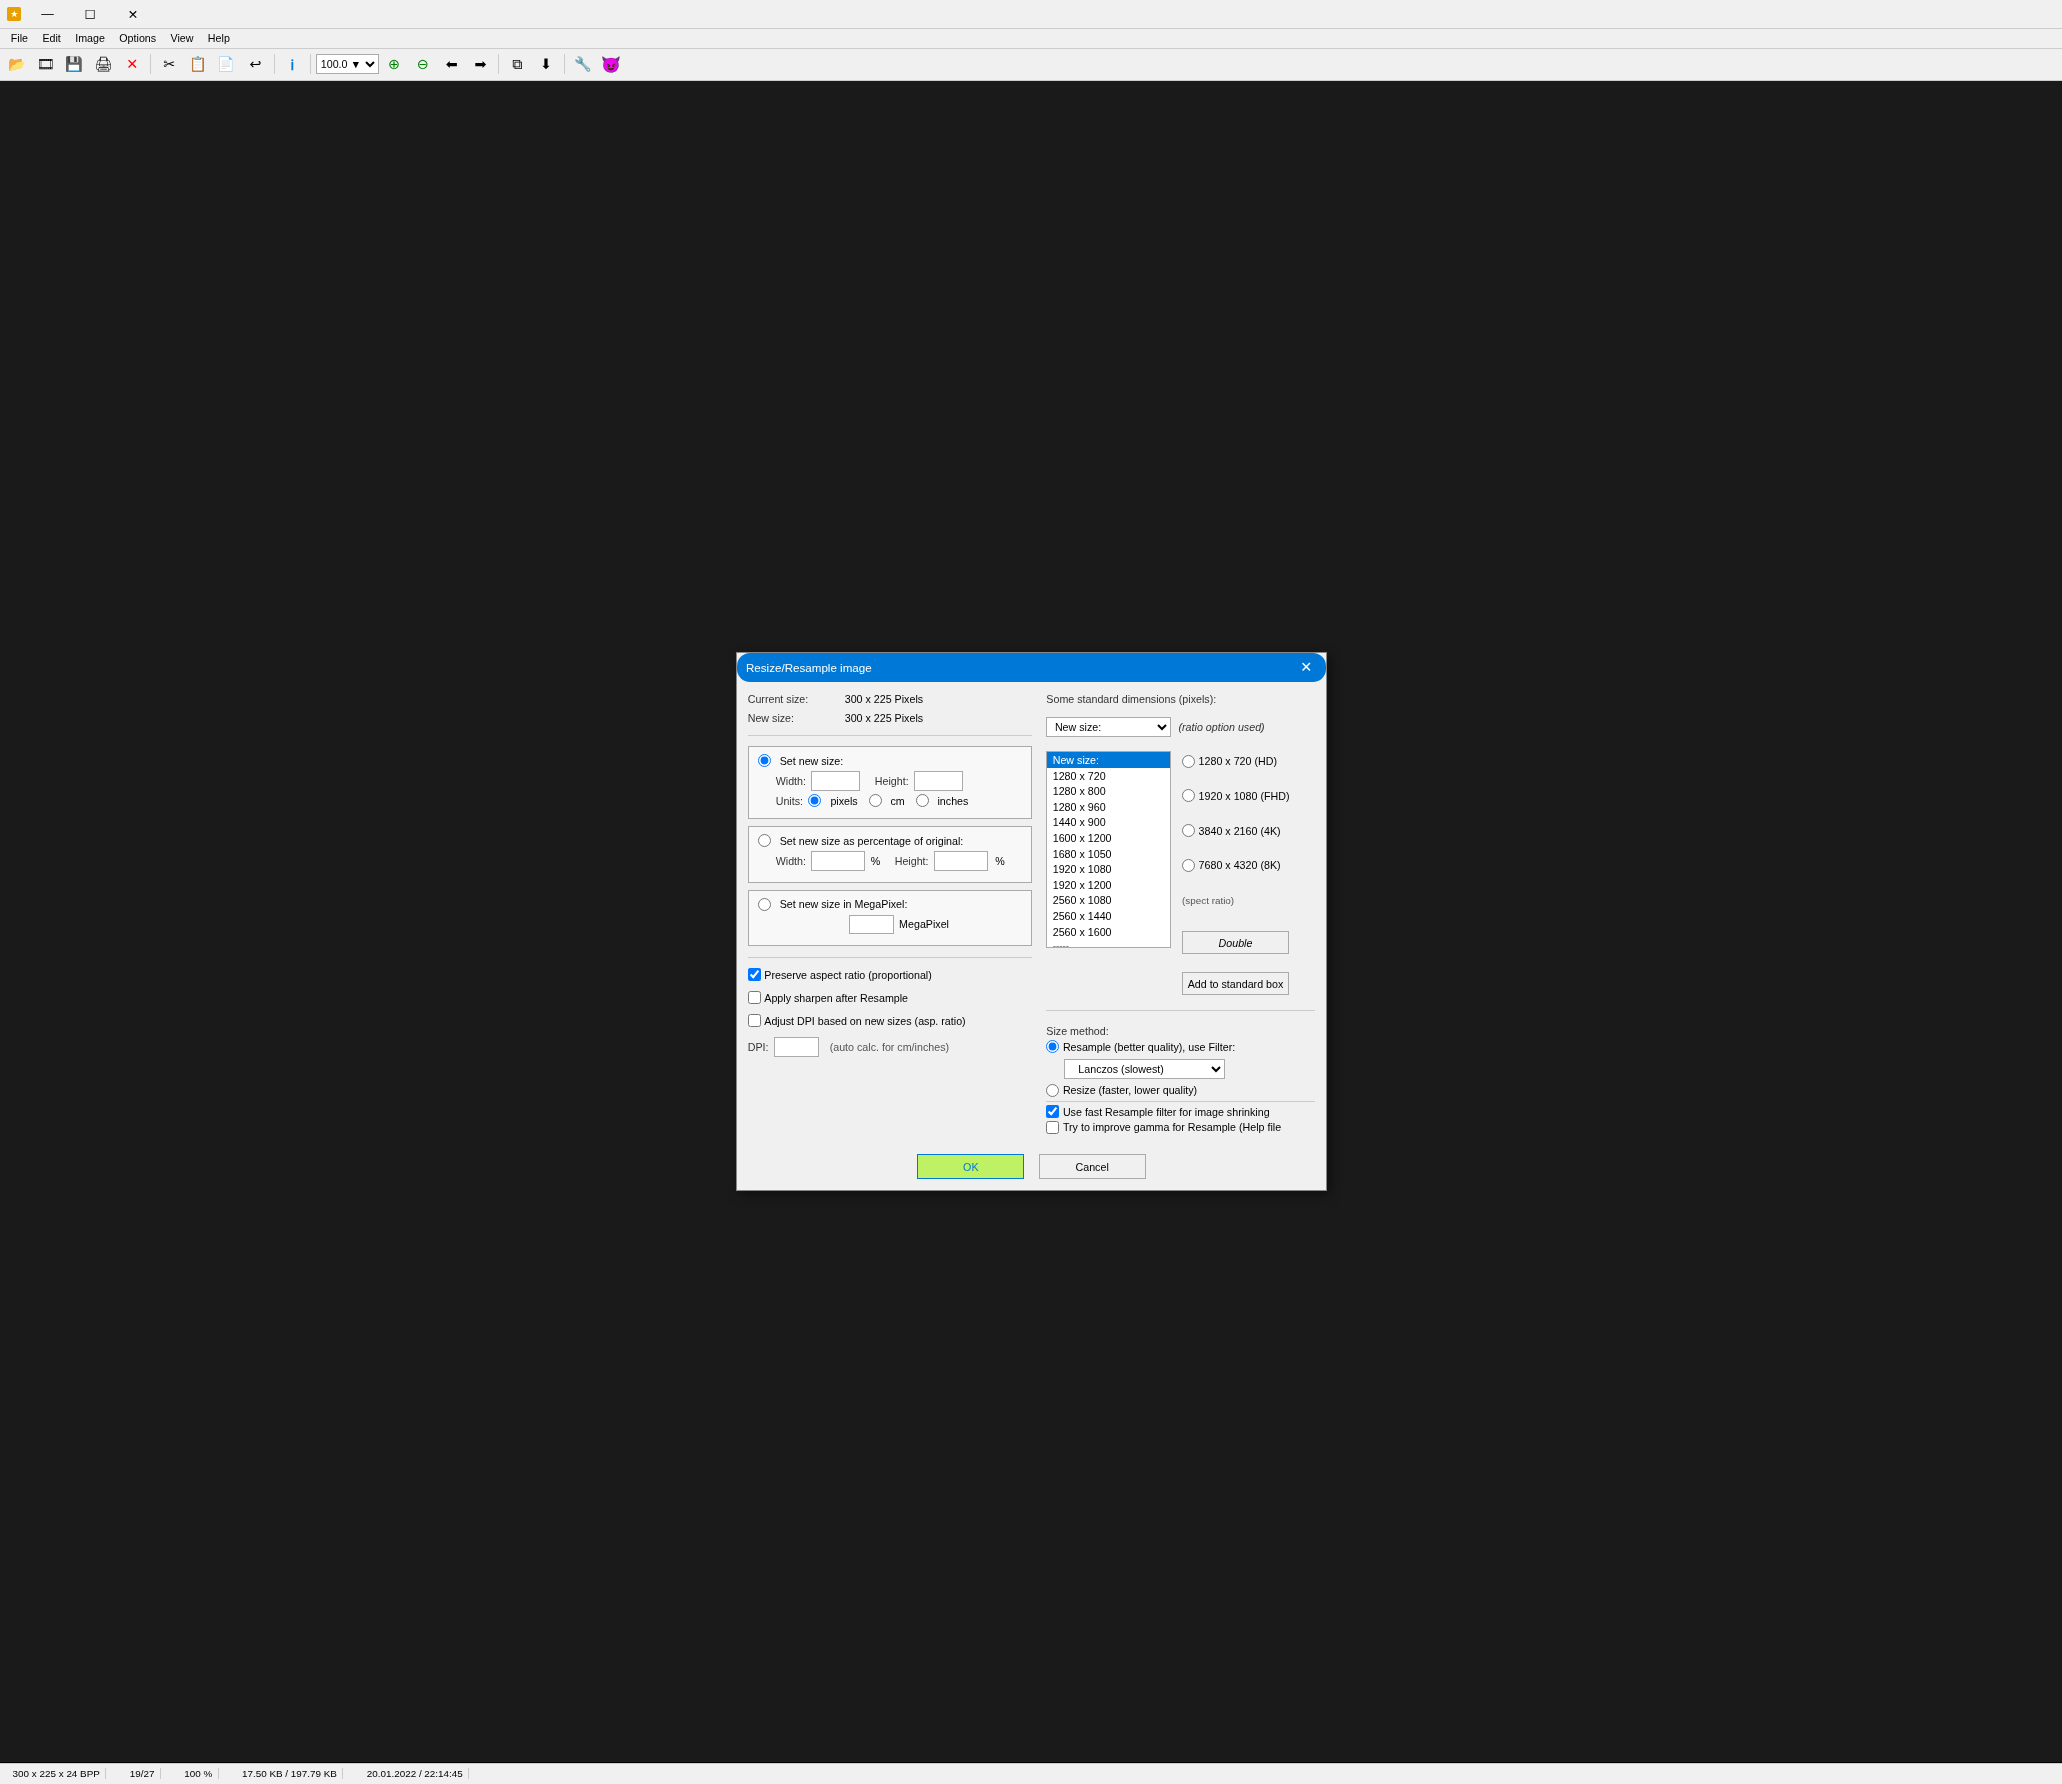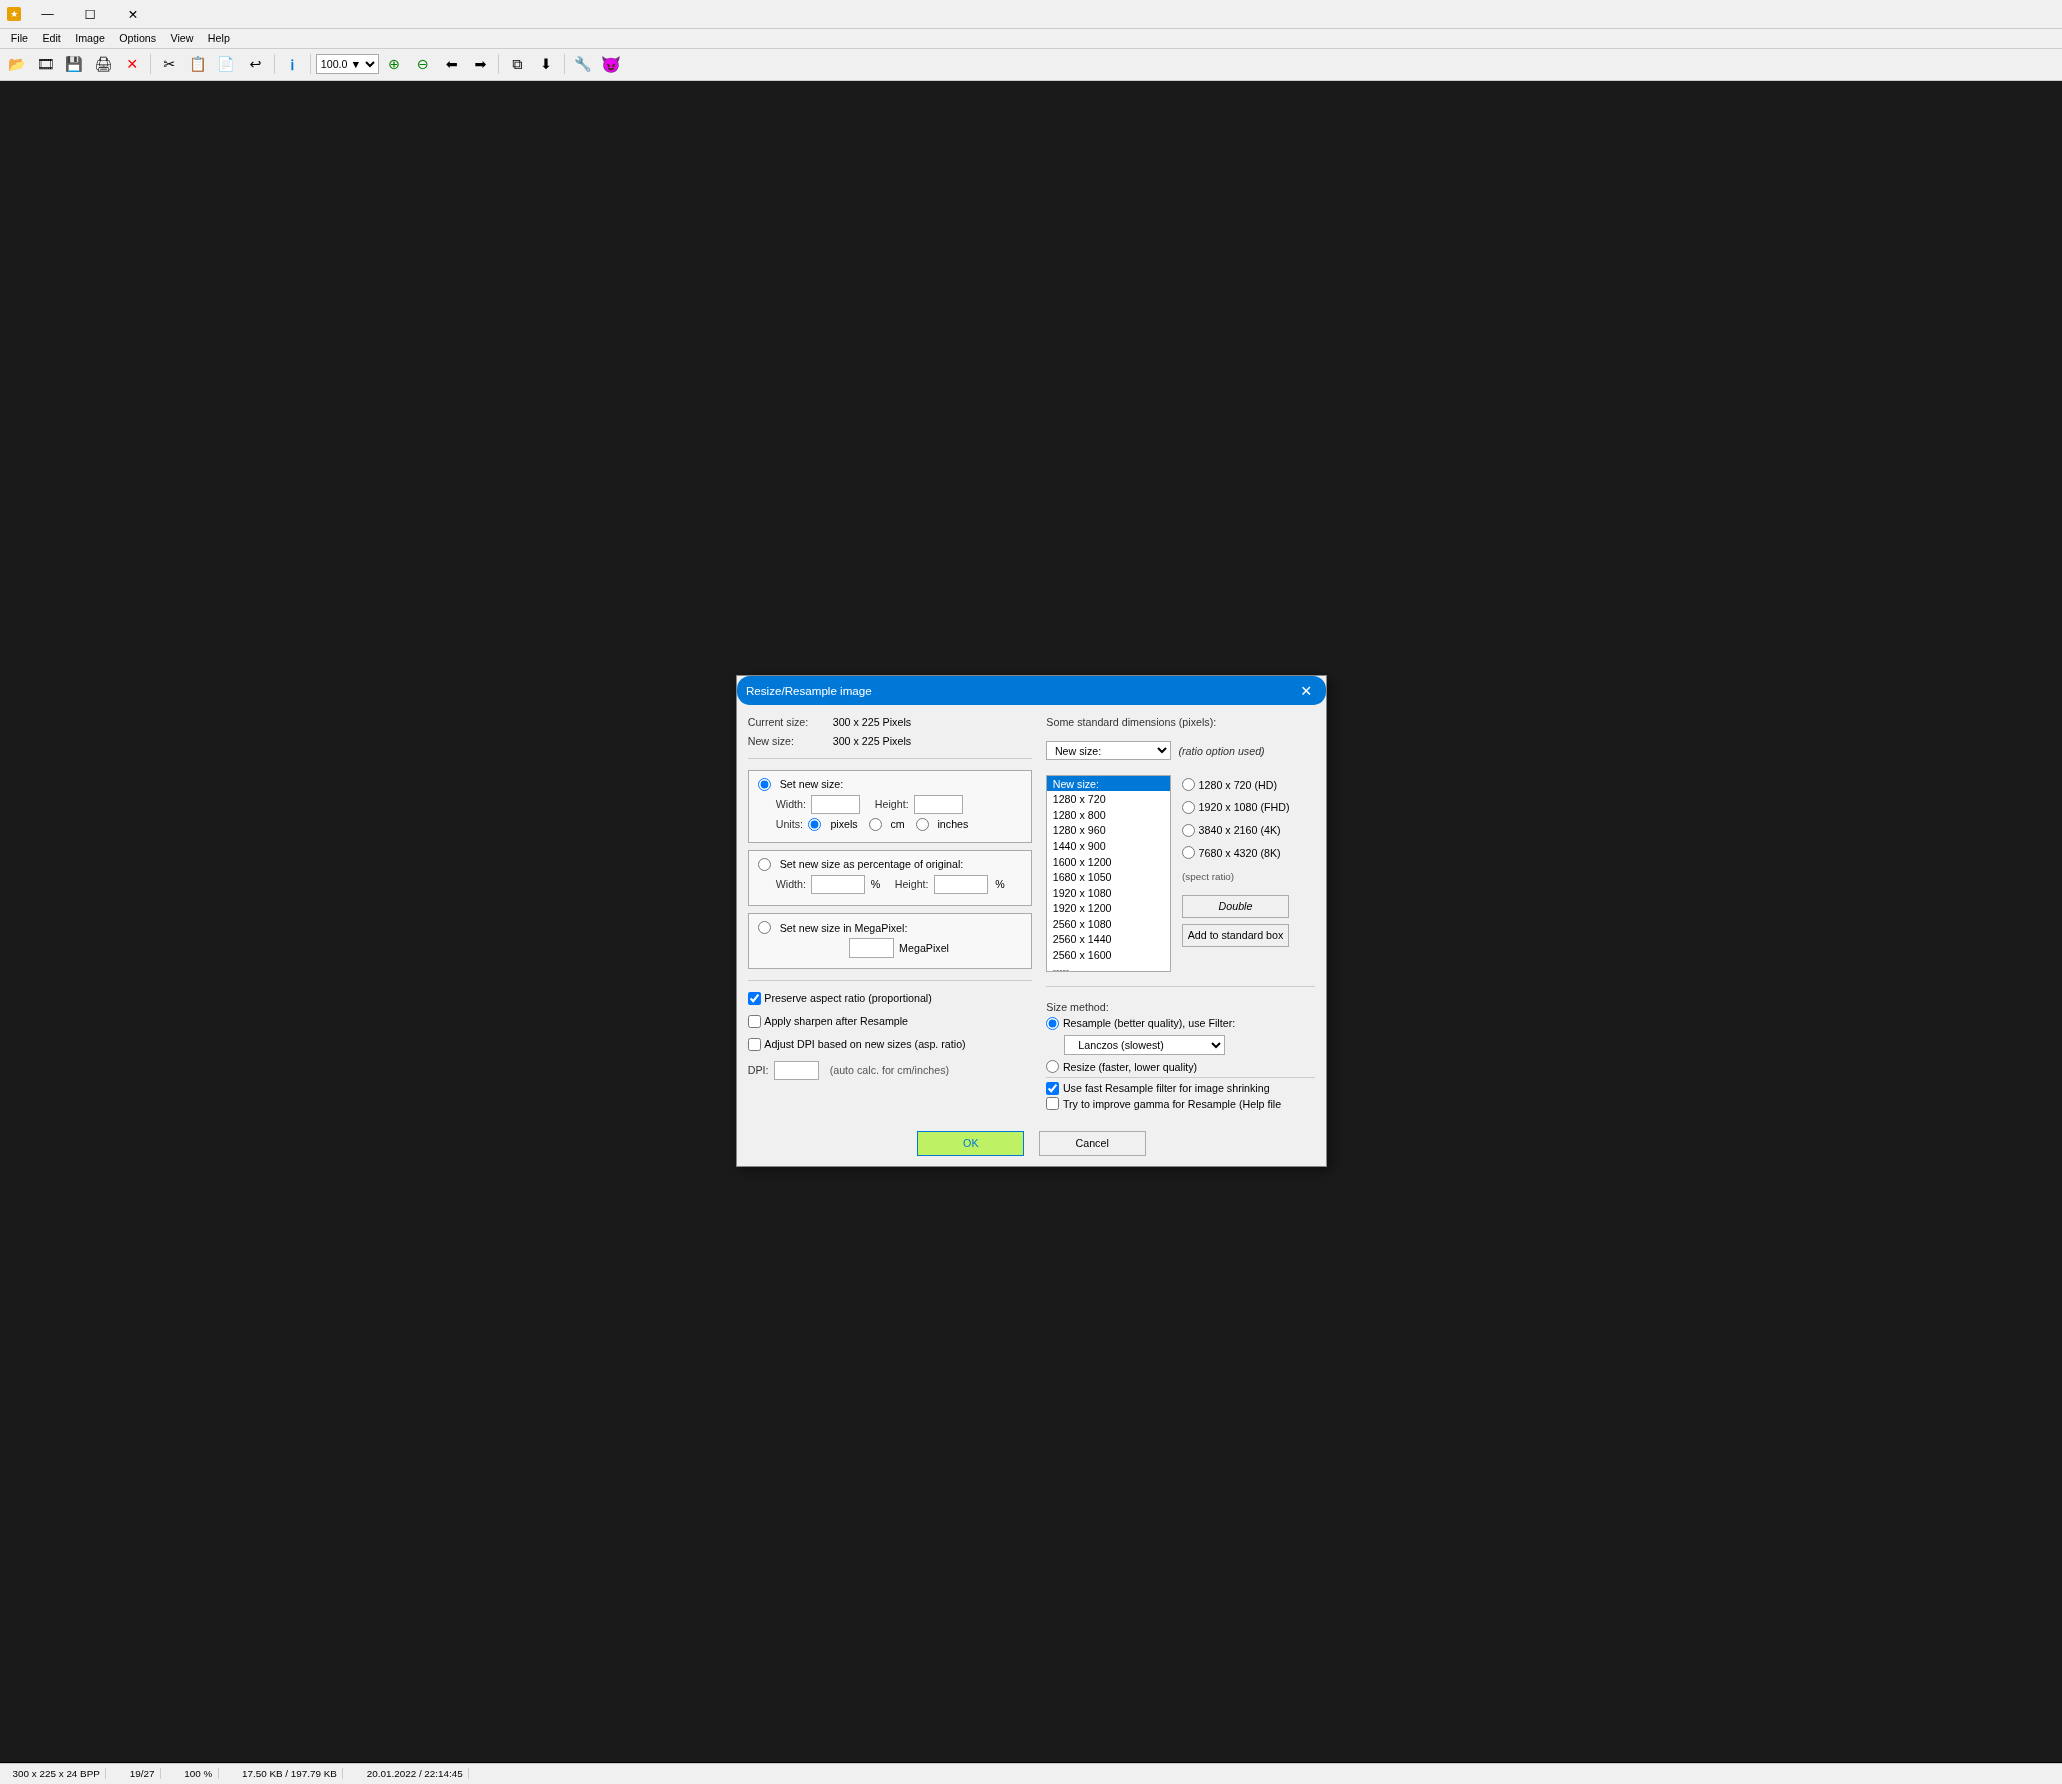--- a/index.html
+++ b/index.html
@@ -197,21 +197,21 @@
     .dialog-right {
       width: 269px;
       display: flex;
       flex-direction: column;
       gap: 7.2px;
     }
 
     .info-row {
       display: flex;
       align-items: center;
-      gap: 4px;
+      gap: 16px;
       font-size: 10.7px;
     }
     .info-label {
       width: 81px;
       color: #333;
     }
     .info-value {
       color: #000;
     }
 
@@ -557,21 +557,21 @@
               <div class="dim-listbox-item">1600 x 1200</div>
               <div class="dim-listbox-item">1680 x 1050</div>
               <div class="dim-listbox-item">1920 x 1080</div>
               <div class="dim-listbox-item">1920 x 1200</div>
               <div class="dim-listbox-item">2560 x 1080</div>
               <div class="dim-listbox-item">2560 x 1440</div>
               <div class="dim-listbox-item">2560 x 1600</div>
               <div class="dim-listbox-separator">-----</div>
             </div>
 
-            <div style="display:flex; flex-direction:column; gap:6px; padding-top:3.6px;">
+            <div style="display:flex; flex-direction:column; gap:18px; padding-top:3.6px;">
               <div class="radio-dim-row">
                 <input type="radio" name="std_res" id="res_hd" style="">
                 <label for="res_hd">1280 x 720  (HD)</label>
               </div>
               <div class="radio-dim-row">
                 <input type="radio" name="std_res" id="res_fhd" style="">
                 <label for="res_fhd">1920 x 1080 (FHD)</label>
               </div>
               <div class="radio-dim-row">
                 <input type="radio" name="std_res" id="res_4k" style="">

